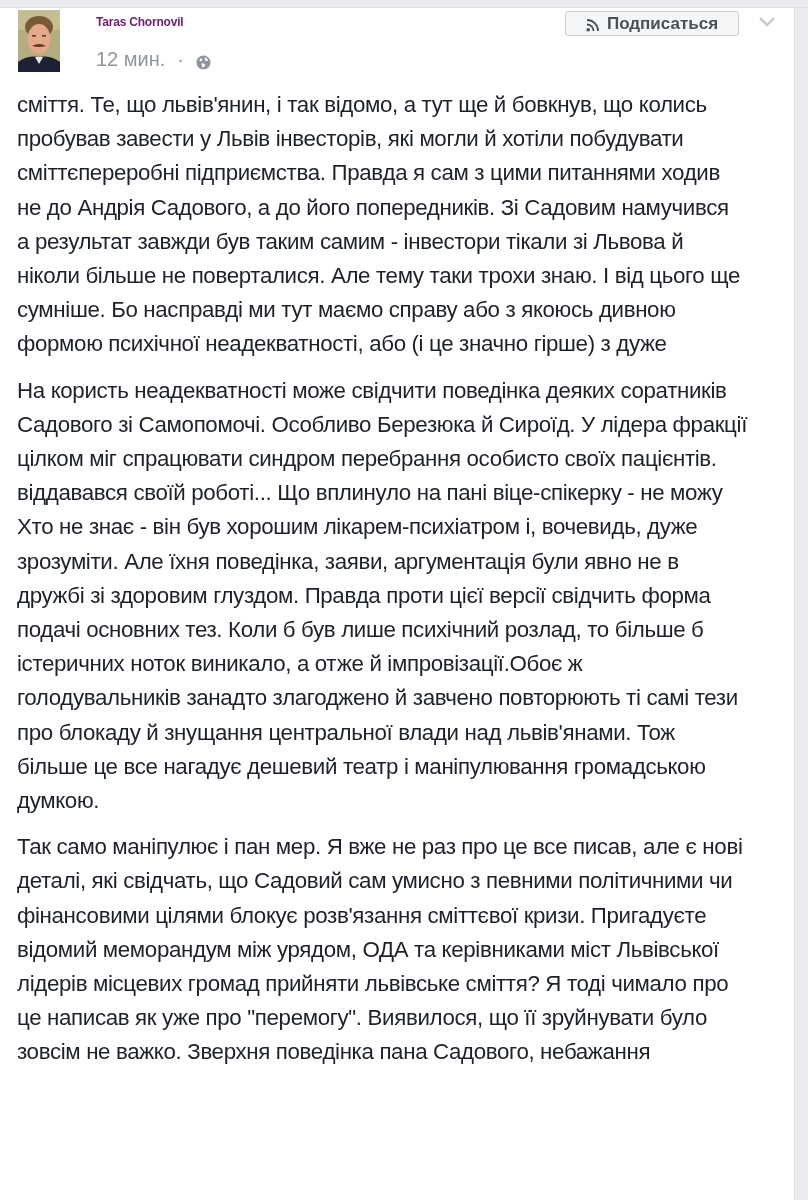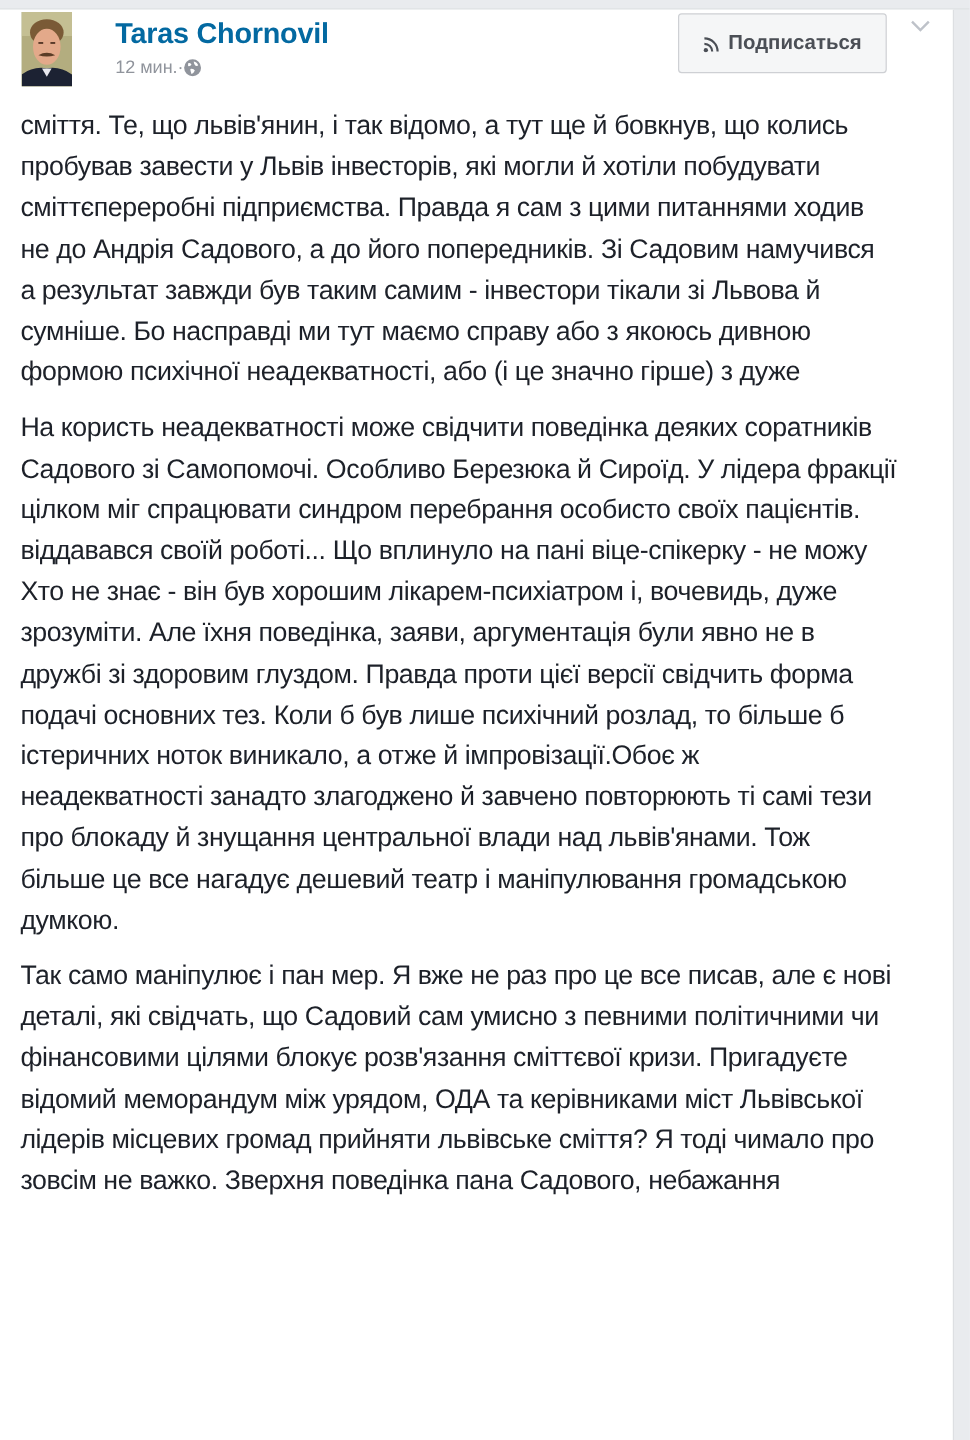--- a/index.html
+++ b/index.html
@@ -38,44 +38,44 @@
       position: absolute;
       left: 18px; top: 2px;
       width: 42px; height: 62px;
       overflow: hidden;
       background: #a9a77a;
     }
     .avatar svg { display: block; }
     .author-name {
       position: absolute;
       left: 96px; top: 7px;
-      font-size: 24px;
+      font-size: 12px;
       font-weight: bold;
-      color: #0369a1;
+      color: #701a75;
       letter-spacing: -0.2px;
       cursor: pointer;
     }
     .meta {
       position: absolute;
       left: 96px; top: 40px;
-      font-size: 15px;
+      font-size: 20px;
       color: #90949c;
       display: flex;
       align-items: center;
-      gap: 0;
+      gap: 12px;
     }
     .meta .sep { color: #90949c; }
     .globe-icon {
       display: inline-block;
       width: 15px; height: 15px;
     }
     .subscribe-btn {
       position: absolute;
       left: 565px; top: 3px;
-      width: 174px; height: 50px;
+      width: 174px; height: 25px;
       border: 1px solid #ced0d4;
       border-radius: 3px;
       background: #f5f6f7;
       display: flex;
       align-items: center;
       justify-content: center;
       gap: 7px;
       font-size: 17px;
       font-weight: bold;
       color: #4b4f56;
@@ -161,44 +161,46 @@
     </svg>
   </div>
 
   <div class="post-body">
     <p>
       <span class="line">сміття. Те, що львів'янин, і так відомо, а тут ще й бовкнув, що колись</span>
       <span class="line">пробував завести у Львів інвесторів, які могли й хотіли побудувати</span>
       <span class="line">сміттєпереробні підприємства. Правда я сам з цими питаннями ходив</span>
       <span class="line">не до Андрія Садового, а до його попередників. Зі Садовим намучився</span>
       <span class="line">а результат завжди був таким самим - інвестори тікали зі Львова й</span>
+      <span class="line">ніколи більше не поверталися. Але тему таки трохи знаю. І від цього ще</span>
       <span class="line">сумніше. Бо насправді ми тут маємо справу або з якоюсь дивною</span>
       <span class="line">формою психічної неадекватності, або (і це значно гірше) з дуже</span>
     </p>
     <p>
       <span class="line">На користь неадекватності може свідчити поведінка деяких соратників</span>
       <span class="line">Садового зі Самопомочі. Особливо Березюка й Сироїд. У лідера фракції</span>
       <span class="line">цілком міг спрацювати синдром перебрання особисто своїх пацієнтів.</span>
       <span class="line">віддавався своїй роботі... Що вплинуло на пані віце-спікерку - не можу</span>
       <span class="line">Хто не знає - він був хорошим лікарем-психіатром і, вочевидь, дуже</span>
       <span class="line">зрозуміти. Але їхня поведінка, заяви, аргументація були явно не в</span>
       <span class="line">дружбі зі здоровим глуздом. Правда проти цієї версії свідчить форма</span>
       <span class="line">подачі основних тез. Коли б був лише психічний розлад, то більше б</span>
       <span class="line">істеричних ноток виникало, а отже й імпровізації.Обоє ж</span>
-      <span class="line">неадекватності занадто злагоджено й завчено повторюють ті самі тези</span>
+      <span class="line">голодувальників занадто злагоджено й завчено повторюють ті самі тези</span>
       <span class="line">про блокаду й знущання центральної влади над львів'янами. Тож</span>
       <span class="line">більше це все нагадує дешевий театр і маніпулювання громадською</span>
       <span class="line">думкою.</span>
     </p>
     <p>
       <span class="line">Так само маніпулює і пан мер. Я вже не раз про це все писав, але є нові</span>
       <span class="line">деталі, які свідчать, що Садовий сам умисно з певними політичними чи</span>
       <span class="line">фінансовими цілями блокує розв'язання сміттєвої кризи. Пригадуєте</span>
       <span class="line">відомий меморандум між урядом, ОДА та керівниками міст Львівської</span>
       <span class="line">лідерів місцевих громад прийняти львівське сміття? Я тоді чимало про</span>
+      <span class="line">це написав як уже про "перемогу". Виявилося, що її зруйнувати було</span>
       <span class="line">зовсім не важко. Зверхня поведінка пана Садового, небажання</span>
 
     </p>
   </div>
 
 </div>
 
 <div class="side-strip"></div>
 
 </body></html>

